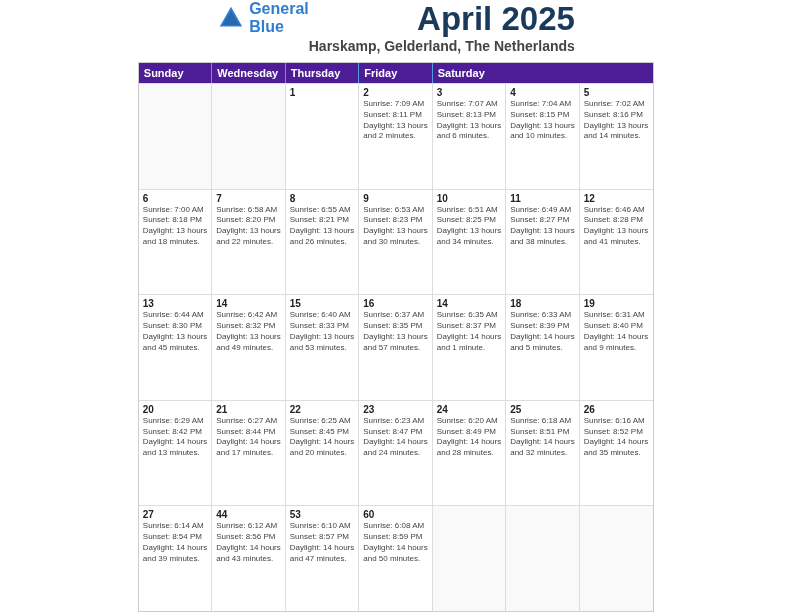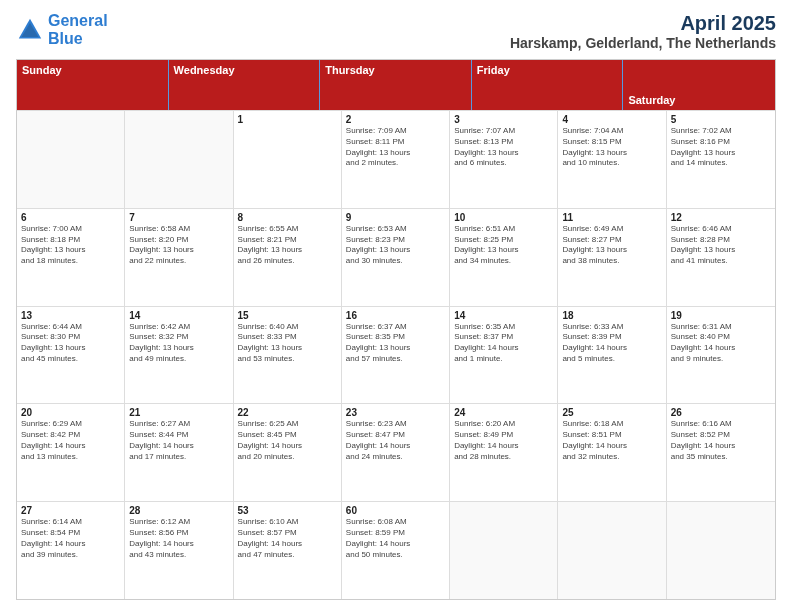--- a/index.html
+++ b/index.html
@@ -6,23 +6,24 @@
     body {
       font-family: Arial, sans-serif;
       background: #fff;
       width: 792px;
       height: 612px;
       overflow: hidden;
     }
     .page {
       width: 792px;
       height: 612px;
-      padding: 12px 16px;
+      padding: 0 16px;
       display: flex;
       flex-direction: column;
+      align-items: center;
     }
     .header {
       display: flex;
       justify-content: space-between;
       align-items: flex-start;
       margin-bottom: 8px;
     }
     .logo {
       display: flex;
       align-items: center;
@@ -38,49 +39,49 @@
       color: #2e7dd1;
     }
     .logo-icon {
       width: 28px;
       height: 28px;
     }
     .title-block {
       text-align: right;
     }
     .main-title {
-      font-size: 20px;
+      font-size: 33px;
       font-weight: bold;
       color: #1a3a5c;
     }
     .sub-title {
       font-size: 14px;
       color: #444;
       font-weight: bold;
     }
     .calendar {
       flex: 1;
       display: flex;
       flex-direction: column;
       border: 1px solid #ccc;
     }
     .cal-header {
       display: grid;
-      grid-template-columns: repeat(5, 1fr);
-      background: #b91c1c;
+      grid-template-columns: repeat(7, 1fr);
+      background: #4c1d95;
     }
     .cal-header-cell {
       color: #fff;
       font-weight: bold;
       font-size: 11px;
       padding: 4px 5px;
       text-align: left;
       border-right: 1px solid #5599e0;
     }
-    .cal-header-cell:last-child { border-right: none; margin-top: 30px; }
+    .cal-header-cell:last-child { border-right: none; }
     .cal-body {
       flex: 1;
       display: flex;
       flex-direction: column;
     }
     .cal-row {
       display: grid;
       grid-template-columns: repeat(7, 1fr);
       flex: 1;
       border-top: 1px solid #ddd;
@@ -249,21 +250,21 @@
             <div class="day-num">26</div>
             <div class="cell-text">Sunrise: 6:16 AM<br>Sunset: 8:52 PM<br>Daylight: 14 hours<br>and 35 minutes.</div>
           </div>
         </div>
         <div class="cal-row">
           <div class="cal-cell">
             <div class="day-num">27</div>
             <div class="cell-text">Sunrise: 6:14 AM<br>Sunset: 8:54 PM<br>Daylight: 14 hours<br>and 39 minutes.</div>
           </div>
           <div class="cal-cell">
-            <div class="day-num">28</div>
+            <div class="day-num">44</div>
             <div class="cell-text">Sunrise: 6:12 AM<br>Sunset: 8:56 PM<br>Daylight: 14 hours<br>and 43 minutes.</div>
           </div>
           <div class="cal-cell">
             <div class="day-num">53</div>
             <div class="cell-text">Sunrise: 6:10 AM<br>Sunset: 8:57 PM<br>Daylight: 14 hours<br>and 47 minutes.</div>
           </div>
           <div class="cal-cell">
             <div class="day-num">60</div>
             <div class="cell-text">Sunrise: 6:08 AM<br>Sunset: 8:59 PM<br>Daylight: 14 hours<br>and 50 minutes.</div>
           </div>

